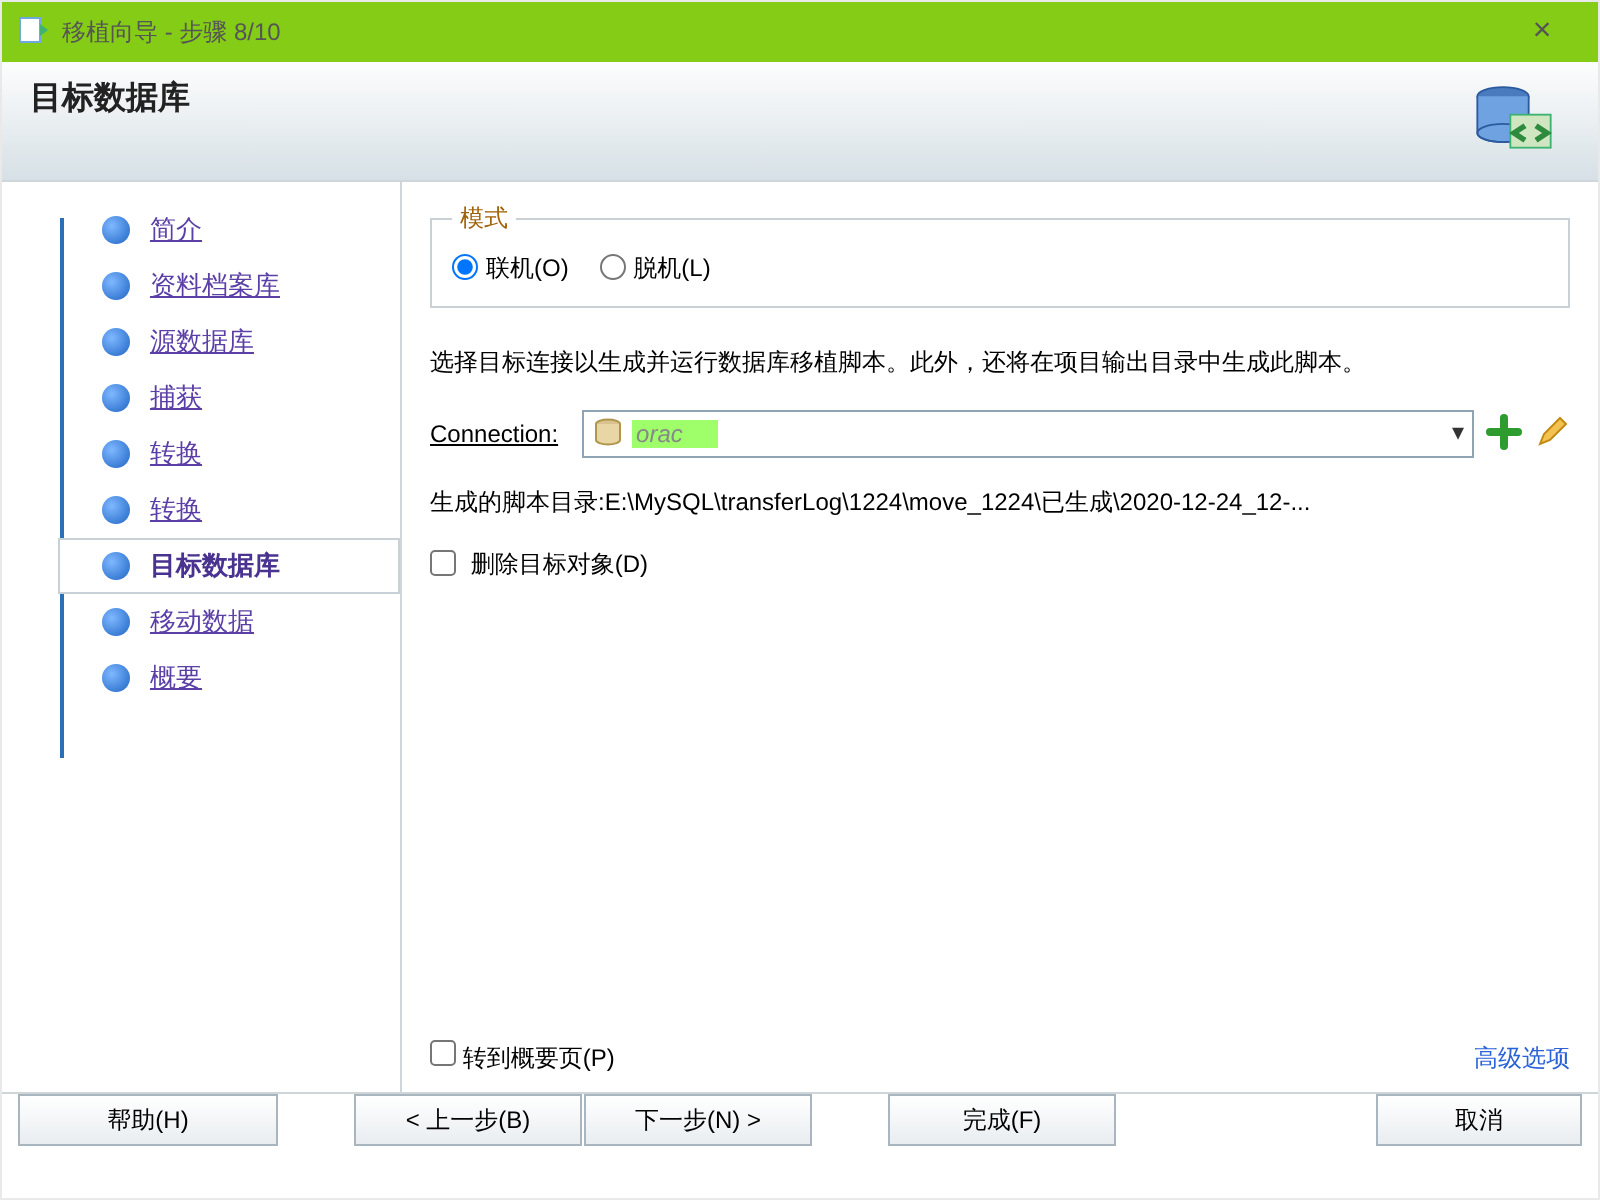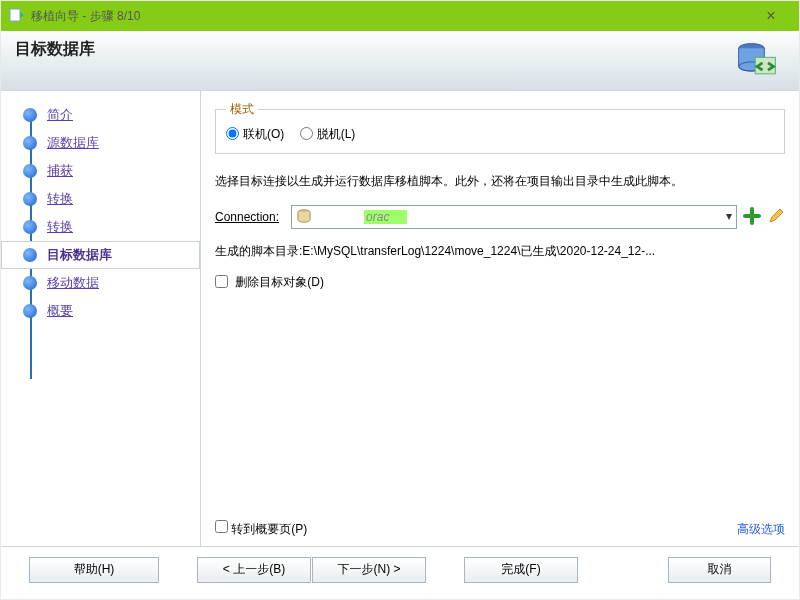--- a/index.html
+++ b/index.html
@@ -6,47 +6,47 @@
   body { font-family: "Microsoft YaHei", Tahoma, sans-serif; font-size: 12px; background: #fff; width: 800px; height: 600px; overflow: hidden; border: 1px solid #e9e9e9; }
   .titlebar { height: 30px; display: flex; align-items: center; padding: 0 8px; background: #84cc16; }
   .title-icon svg { width: 16px; height: 16px; margin-right: 6px; }
   .title-text { flex: 1; font-size: 12px; color: #555; }
   .close { width: 40px; text-align: center; font-size: 16px; color: #555; cursor: pointer; }
   .header { height: 60px; background: linear-gradient(to bottom, #fdfdfd 0%, #e6ecef 60%, #d6e0e6 100%); position: relative; padding: 8px 14px; border-bottom: 1px solid #cfd6da; }
   .header-title { font-size: 16px; font-weight: bold; color: #222; }
   .header-icon { position: absolute; right: 20px; top: 8px; }
   .header-icon svg { width: 44px; height: 44px; }
   .body { display: flex; height: 455px; }
-  .sidebar { width: 200px; border-right: 1px solid #cfd6da; padding-top: 10px; position: relative; }
+  .sidebar { width: 200px; border-right: 1px solid #cfd6da; padding-top: 10px; position: relative; padding-left: 28px; }
   .sidebar::before { content: ""; position: absolute; left: 29px; top: 18px; bottom: 18px; height: 270px; width: 2px; background: #2b6fb6; }
   .step { display: flex; align-items: center; padding: 5px 0 5px 22px; position: relative; font-size: 13px; }
   .dot { width: 14px; height: 14px; border-radius: 50%; background: radial-gradient(circle at 35% 35%, #7fb8ff, #1d64c4); margin-right: 10px; position: relative; z-index: 1; flex-shrink: 0; }
   .step span { color: #5b3fa7; text-decoration: underline; cursor: pointer; }
   .step.current { background: #fff; outline: 1px solid #c9d0d6; outline-offset: -1px; }
   .step.current span { font-weight: bold; text-decoration: none; color: #4a3390; }
   .main { flex: 1; padding: 10px 14px 8px 14px; display: flex; flex-direction: column; }
   fieldset.mode { border: 1px solid #c9d0d6; padding: 8px 10px 10px 10px; margin-bottom: 10px; }
   fieldset.mode legend { color: #a16207; font-size: 12px; padding: 0 4px; }
   .radio-row label { margin-right: 12px; }
   .radio-row input { vertical-align: -2px; margin-right: 4px; }
   .desc { margin: 8px 0 14px 0; line-height: 1.6; }
   .conn-row { display: flex; align-items: center; margin-bottom: 14px; gap: 6px; }
   .conn-label { text-decoration: underline; margin-right: 6px; }
-  .conn-select { flex: 1; height: 24px; border: 1px solid #8fa3b5; display: flex; align-items: center; background: #fff; padding-left: 4px; position: relative; gap: 48px; }
+  .conn-select { flex: 1; height: 24px; border: 1px solid #8fa3b5; display: flex; align-items: center; background: #fff; padding-left: 4px; position: relative; }
   .conn-select .db-icon svg { width: 16px; height: 16px; margin-right: 4px; }
   .conn-text { background: #9fff6a; font-style: italic; color: #888; padding: 0 18px 0 2px; }
   .conn-select::after { content: "▾"; position: absolute; right: 4px; top: 3px; color: #333; }
   .icon-btn svg { width: 18px; height: 18px; cursor: pointer; }
   .path-row { margin-bottom: 10px; white-space: nowrap; overflow: hidden; text-overflow: ellipsis; }
   .check-row { padding: 4px 0; }
   .check-row input { vertical-align: -2px; margin-right: 4px; }
   .spacer { flex: 1; }
   .bottom-row { display: flex; justify-content: space-between; align-items: flex-end; }
   .adv-link { color: #2a62d8; cursor: pointer; }
-  .footer { height: 46px; border-top: 1px solid #cfd6da; display: flex; align-items: center; padding: 0 28px; gap: 1px; }
+  .footer { height: 46px; border-top: 1px solid #cfd6da; display: flex; padding: 0 8px; gap: 1px; }
   .btn { height: 26px; border: 1px solid #a9b5bf; background: linear-gradient(#fff, #e9edf0); padding: 0 14px; font-size: 12px; cursor: pointer; }
   .footer .help { width: 130px; }
   .footer .gap { width: 36px; }
   .footer .navbtn { width: 114px; }
   .footer .wide { flex:1; }
 </style>
 </head>
 <body>
 
 <div class="titlebar">
@@ -72,20 +72,24 @@
     </svg>
   </div>
 </div>
 
 <div class="body">
 
   <div class="sidebar">
     <div class="step">
         <div class="dot"></div>
         <span>简介</span>
+      </div>
+    <div class="step">
+        <div class="dot"></div>
+        <span>资料档案库</span>
       </div>
     <div class="step">
         <div class="dot"></div>
         <span>源数据库</span>
       </div>
     <div class="step">
         <div class="dot"></div>
         <span>捕获 </span>
       </div>
     <div class="step">

